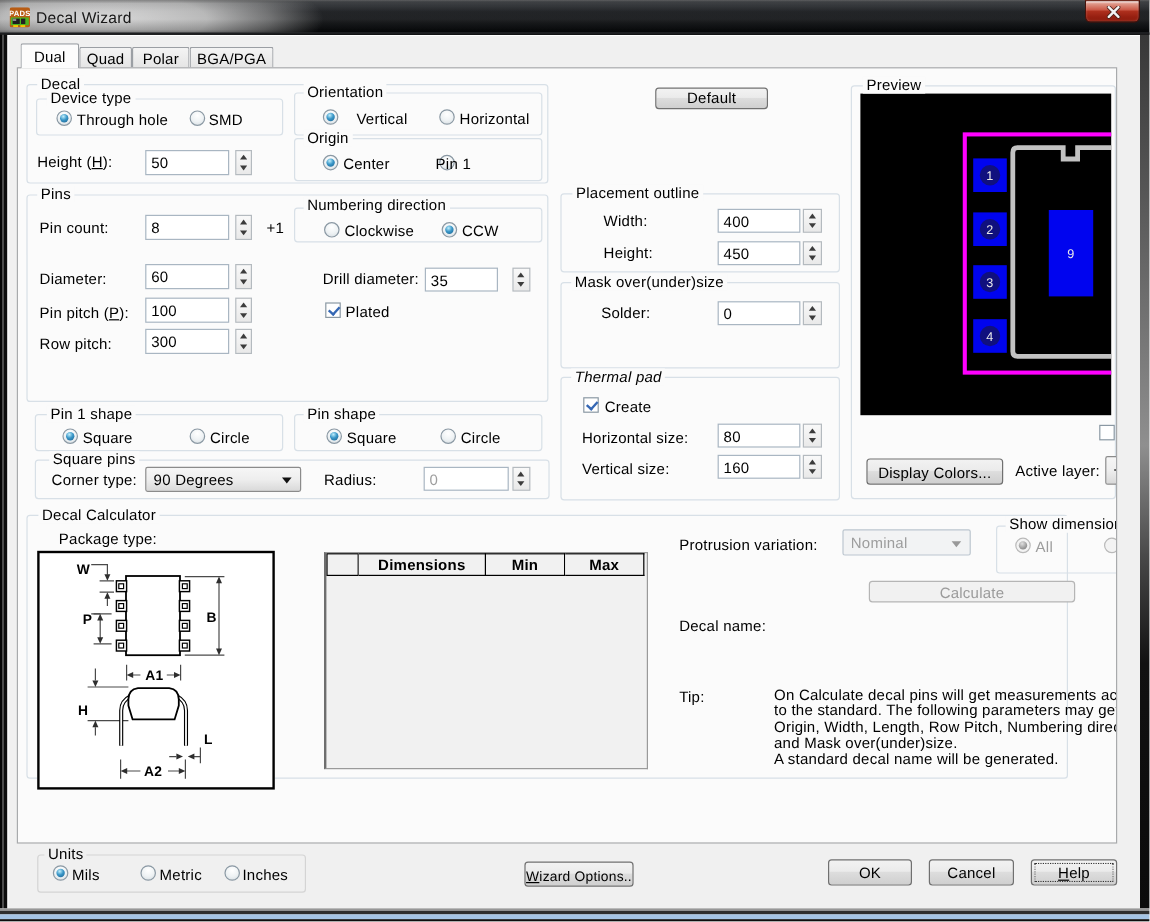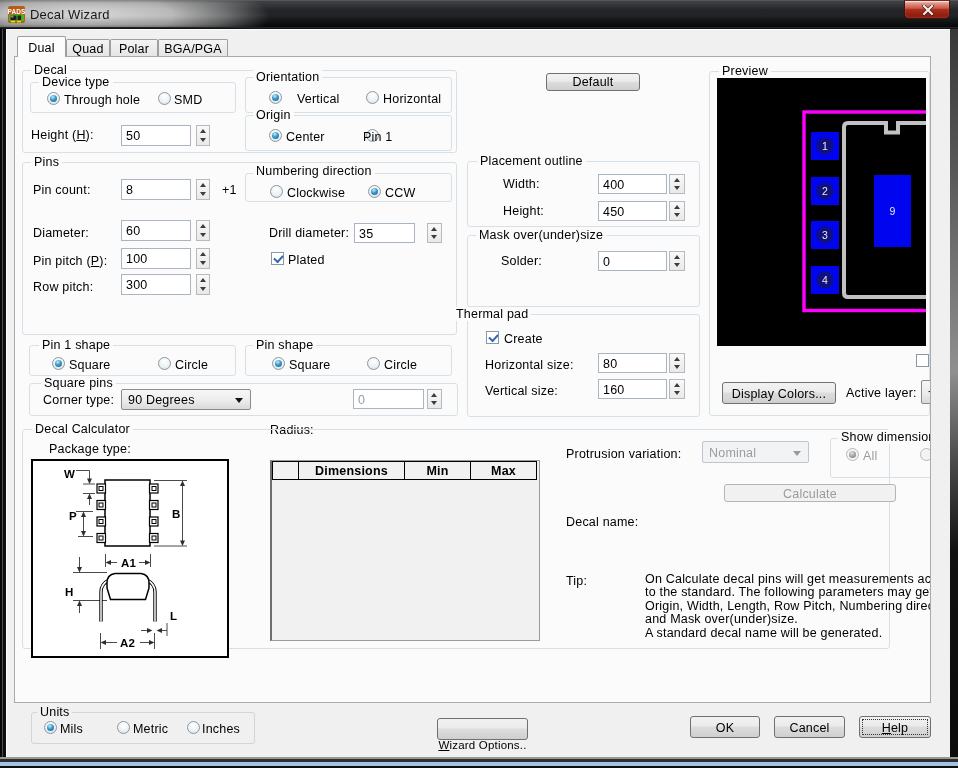--- a/index.html
+++ b/index.html
@@ -177,21 +177,21 @@
 <div class="gb" style="left:230px;top:288px;width:207px;height:31px;"></div>
 <div class="gl" style="left:238px;top:281px;">Pin shape</div>
 <div class="rd on" style="left:257px;top:300px;"></div>
     <div class="lbl" style="left:274px;top:301px;">Square</div>
 <div class="rd" style="left:352px;top:300px;"></div>
     <div class="lbl" style="left:369px;top:301px;">Circle</div>
 <div class="gb" style="left:14px;top:326px;width:429px;height:33px;"></div>
 <div class="gl" style="left:26px;top:319px;">Square pins</div>
 <div class="lbl" style="left:28px;top:336px;">Corner type:</div>
 <div class="combo" style="left:106px;top:332px;width:130px;height:21px;">90 Degrees<span class="ar"></span></div>
-<div class="lbl" style="left:255px;top:336px;margin-top:30px;">Radius:</div>
+<div class="lbl" style="left:255px;top:336px;">Radius:</div>
 <div class="tb" style="left:338px;top:332px;width:71px;height:20px;color:#9d9d9d;">0</div>
 <div class="sp" style="left:412px;top:332px;height:20px;width:15px;">
       <i class="u"></i>
       <i class="d"></i>
     </div>
 
 <div class="btn" style="left:531px;top:16px;width:94px;height:18px;padding-top:1px;">Default</div>
 <div class="gb" style="left:452px;top:104px;width:233px;height:66px;"></div>
 <div class="gl" style="left:462px;top:97px;">Placement outline</div>
 <div class="lbl" style="left:488px;top:120px;">Width:</div>
@@ -208,21 +208,21 @@
     </div>
 <div class="gb" style="left:452px;top:178px;width:233px;height:72px;"></div>
 <div class="gl" style="left:461px;top:171px;">Mask over(under)size</div>
 <div class="lbl" style="left:486px;top:197px;">Solder:</div>
 <div class="tb" style="left:583px;top:194px;width:69px;height:20px;">0</div>
 <div class="sp" style="left:654px;top:194px;height:20px;width:16px;">
       <i class="u"></i>
       <i class="d"></i>
     </div>
 <div class="gb" style="left:452px;top:257px;width:233px;height:103px;"></div>
-<div class="gl" style="left:438px;top:250px;">Thermal pad</div>
+<div class="gl" style="left:461px;top:250px;font-style:italic;">Thermal pad</div>
 <div class="cb on" style="left:471px;top:274px;"></div>
     <div class="lbl" style="left:489px;top:275px;">Create</div>
 <div class="lbl" style="left:470px;top:301px;">Horizontal size:</div>
 <div class="tb" style="left:583px;top:296px;width:69px;height:20px;">80</div>
 <div class="sp" style="left:654px;top:296px;height:20px;width:16px;">
       <i class="u"></i>
       <i class="d"></i>
     </div>
 <div class="lbl" style="left:470px;top:327px;">Vertical size:</div>
 <div class="tb" style="left:583px;top:322px;width:69px;height:20px;">160</div>
@@ -380,16 +380,16 @@
 </div>
 
 <div class="gb" style="left:31px;top:712px;width:224px;height:32px;border-color:#d4d4d4;"></div>
 <div class="gl lbl" style="left:37px;top:705px;background:#f0f0f0;">Units</div>
 <div class="rd on" style="left:44px;top:721px;"></div>
 <div class="lbl" style="left:60px;top:722px;">Mils</div>
 <div class="rd" style="left:117px;top:721px;"></div>
 <div class="lbl" style="left:133px;top:722px;">Metric</div>
 <div class="rd" style="left:187px;top:721px;"></div>
 <div class="lbl" style="left:202px;top:722px;">Inches</div>
-<div class="btn" style="left:437px;top:718px;width:91px;height:21px;padding-top:20px;font-size:11.5px;"><span class="u">W</span>izard Options..</div>
+<div class="btn" style="left:437px;top:718px;width:91px;height:21px;padding-top:6px;font-size:11.5px;"><span class="u">W</span>izard Options..</div>
 <div class="btn" style="left:690px;top:716px;width:70px;height:22px;padding-top:4px;">OK</div>
 <div class="btn" style="left:774px;top:716px;width:71px;height:22px;padding-top:4px;">Cancel</div>
 <div class="btn" style="left:859px;top:716px;width:72px;height:22px;padding-top:4px;"><span style="position:absolute;left:2px;top:2px;right:2px;bottom:2px;border:1px dotted #333;border-radius:1px;"></span><span class="u">H</span>elp</div>
 
 </body></html>

